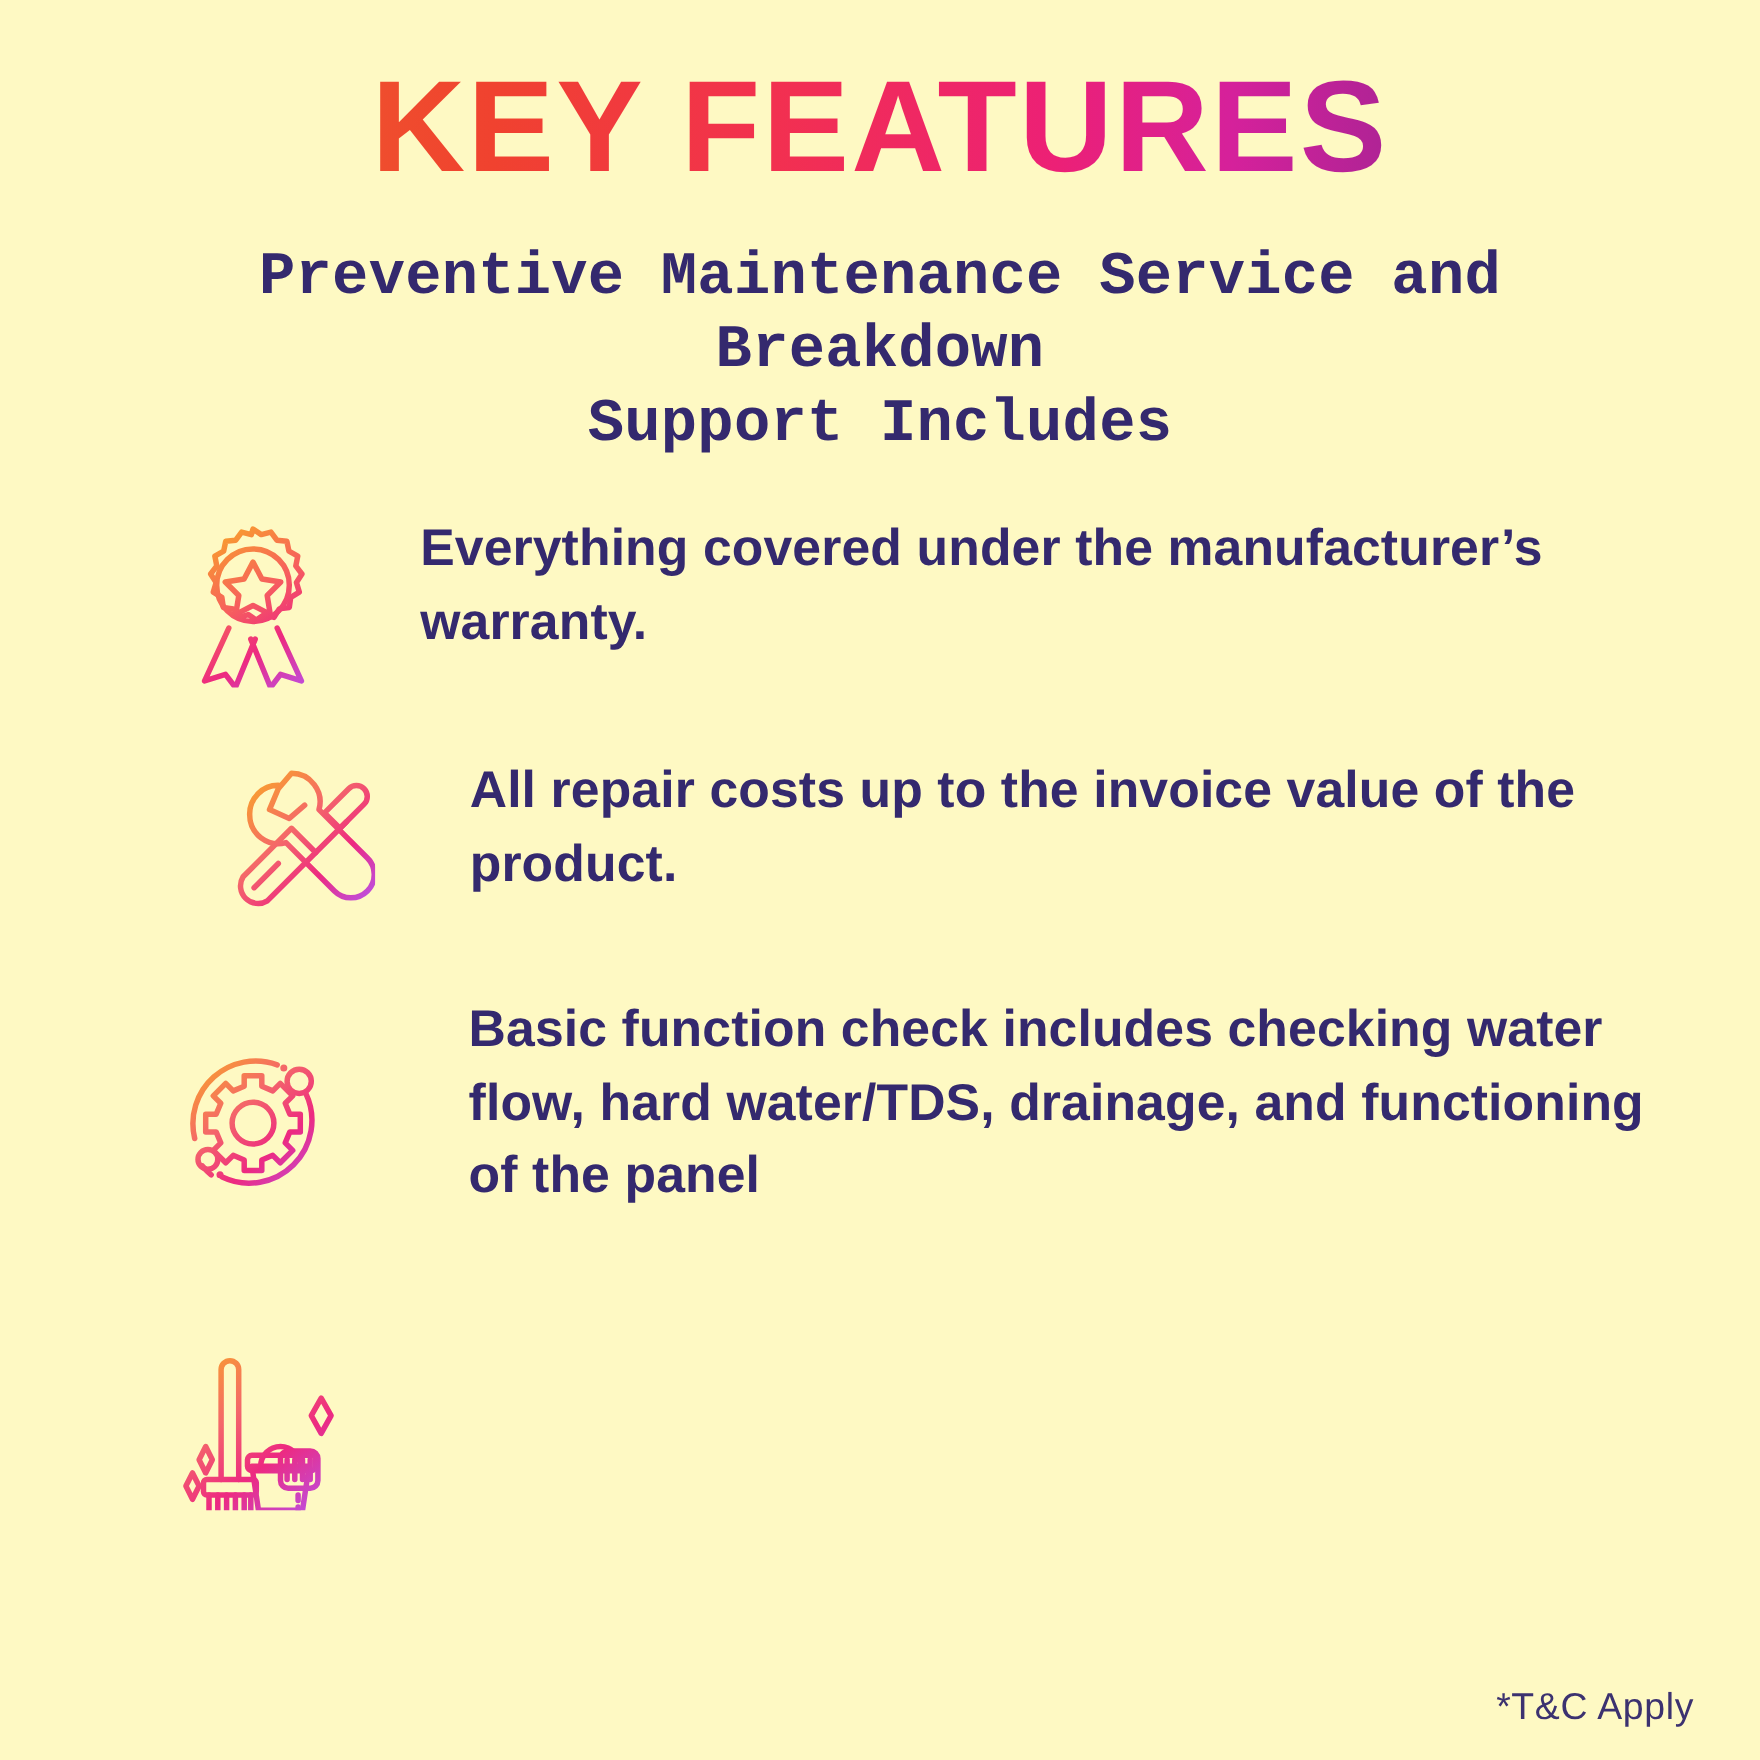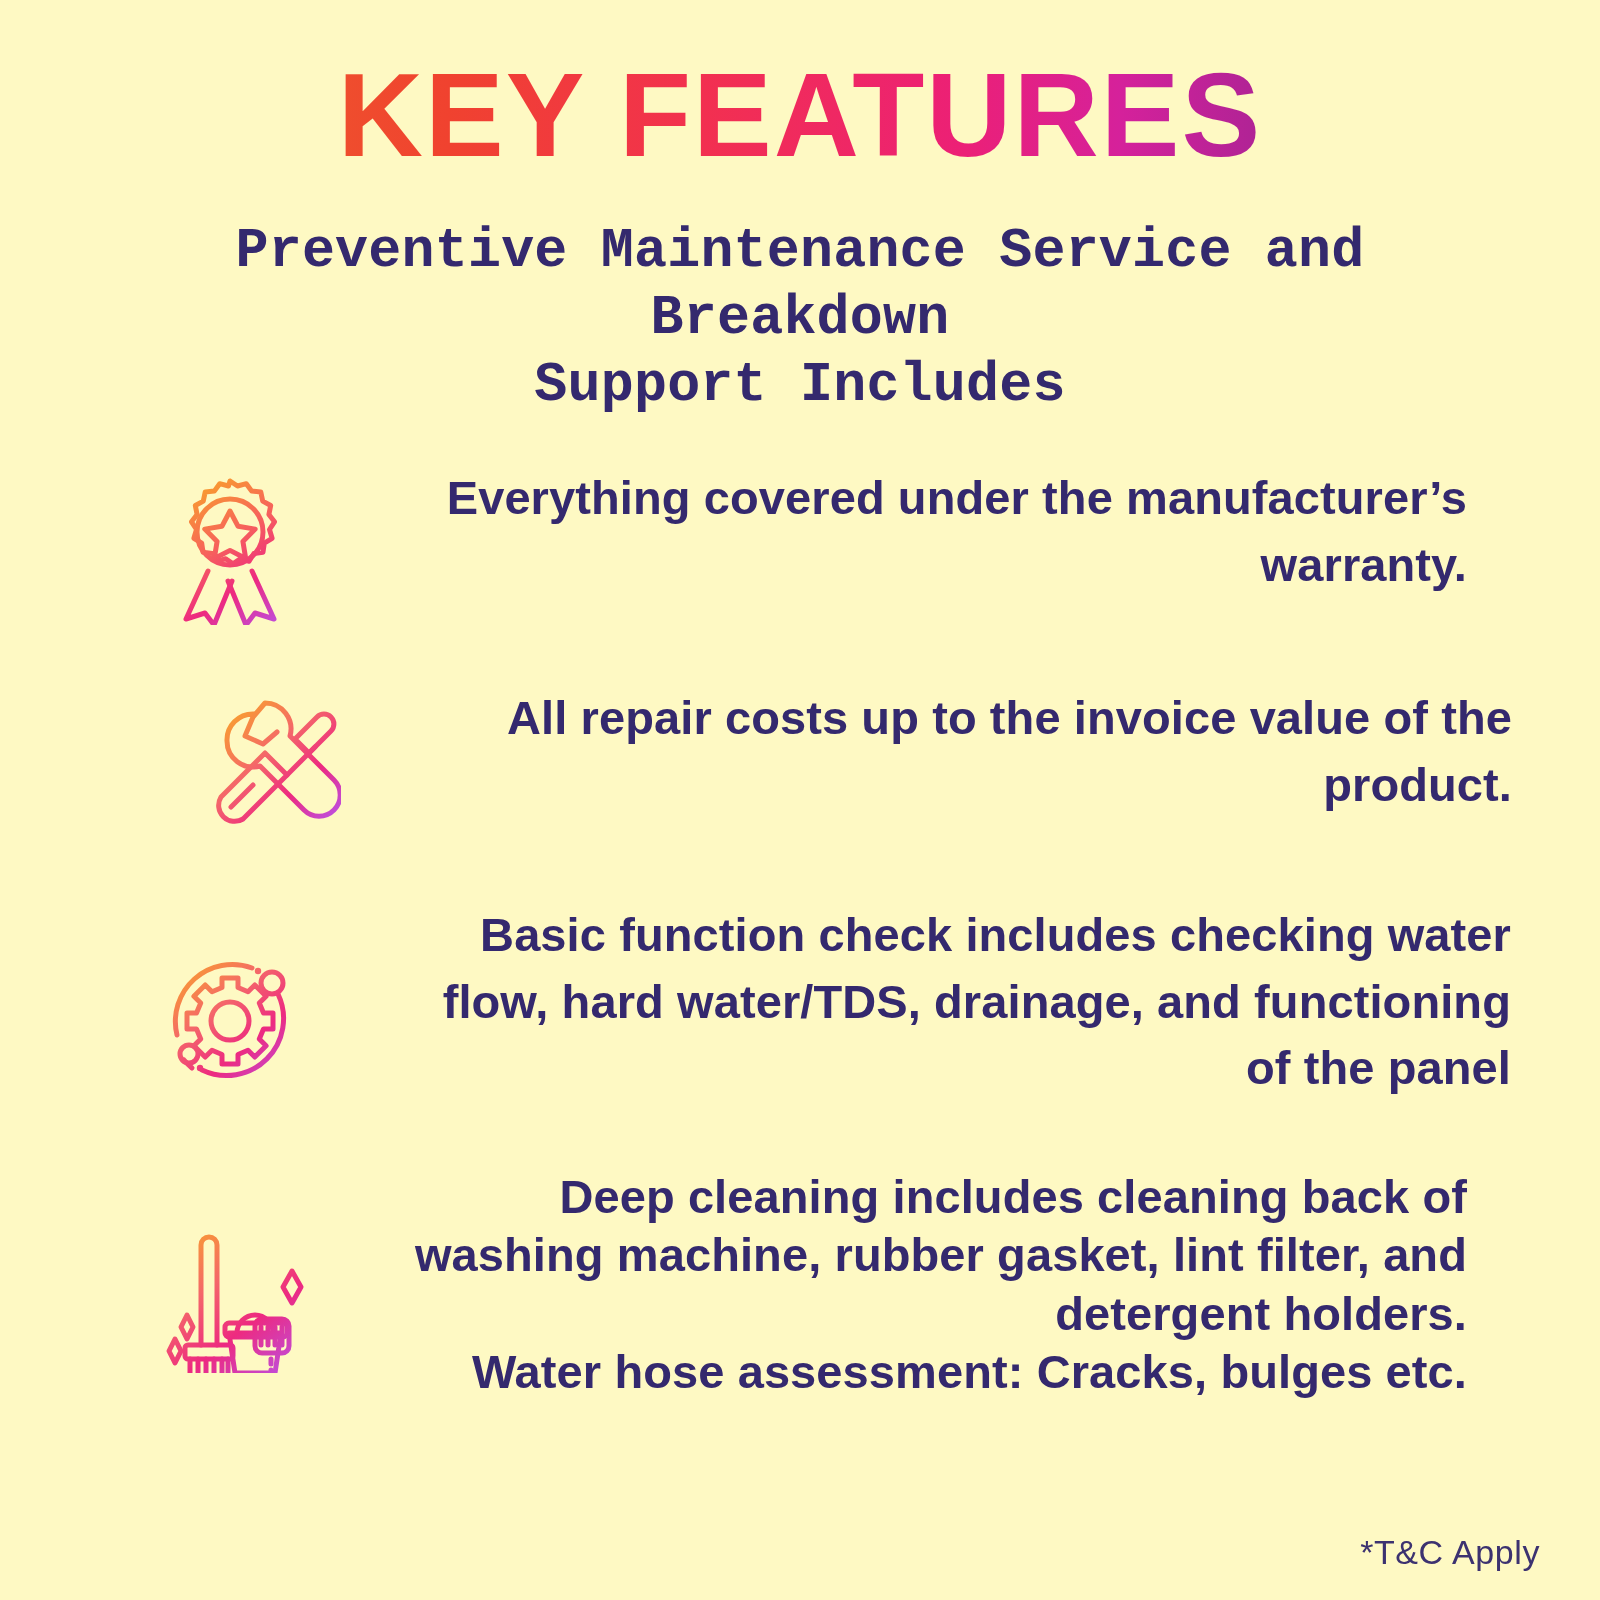--- a/index.html
+++ b/index.html
@@ -95,21 +95,20 @@
 
   .feature-text {
     margin-left: 72px;
     width: 1085px;
     color: #34296e;
     font-family: "Liberation Sans Narrow", "Liberation Sans", sans-serif;
     font-weight: 700;
     font-size: 47px;
     line-height: 1.42;
     letter-spacing: 0.1px;
-    text-align: right;
   }
 
   .feature-text .para-tight { line-height: 1.24; }
 
   
   .row-1 { top:  25px; }
   .row-1 .feature-icon { margin-top: 10px; }
   .row-1 .feature-text { margin-top: 0px; }
 
   .row-2 { top: 245px; margin-left: 45px; }
@@ -264,23 +263,19 @@
             <path d="M106 104 v18 M113 104 v18 M120 104 v18 M127 104 v18"></path>
 
             <path d="M116 136 v5 M116 147 v3"></path>
 
             <path d="M26 104 l6 -12 6 12 -6 12z"></path>
             <path d="M14 128 l6 -12 6 12 -6 12z"></path>
             <path d="M128 64 l9 -16 9 16 -9 16z"></path>
           </g>
         </svg>
       </div>
-      <div class="feature-text">
-        <div class="para-tight">Deep cleaning includes cleaning back of washing machine, rubber gasket, lint filter, and detergent holders.</div>
-        <div class="para-tight">Water hose assessment: Cracks, bulges etc.</div>
-      </div>
     </div>
 
   </div>
 
   <div class="footnote">*T&amp;C Apply</div>
 
 </div>
 
 </body></html>

